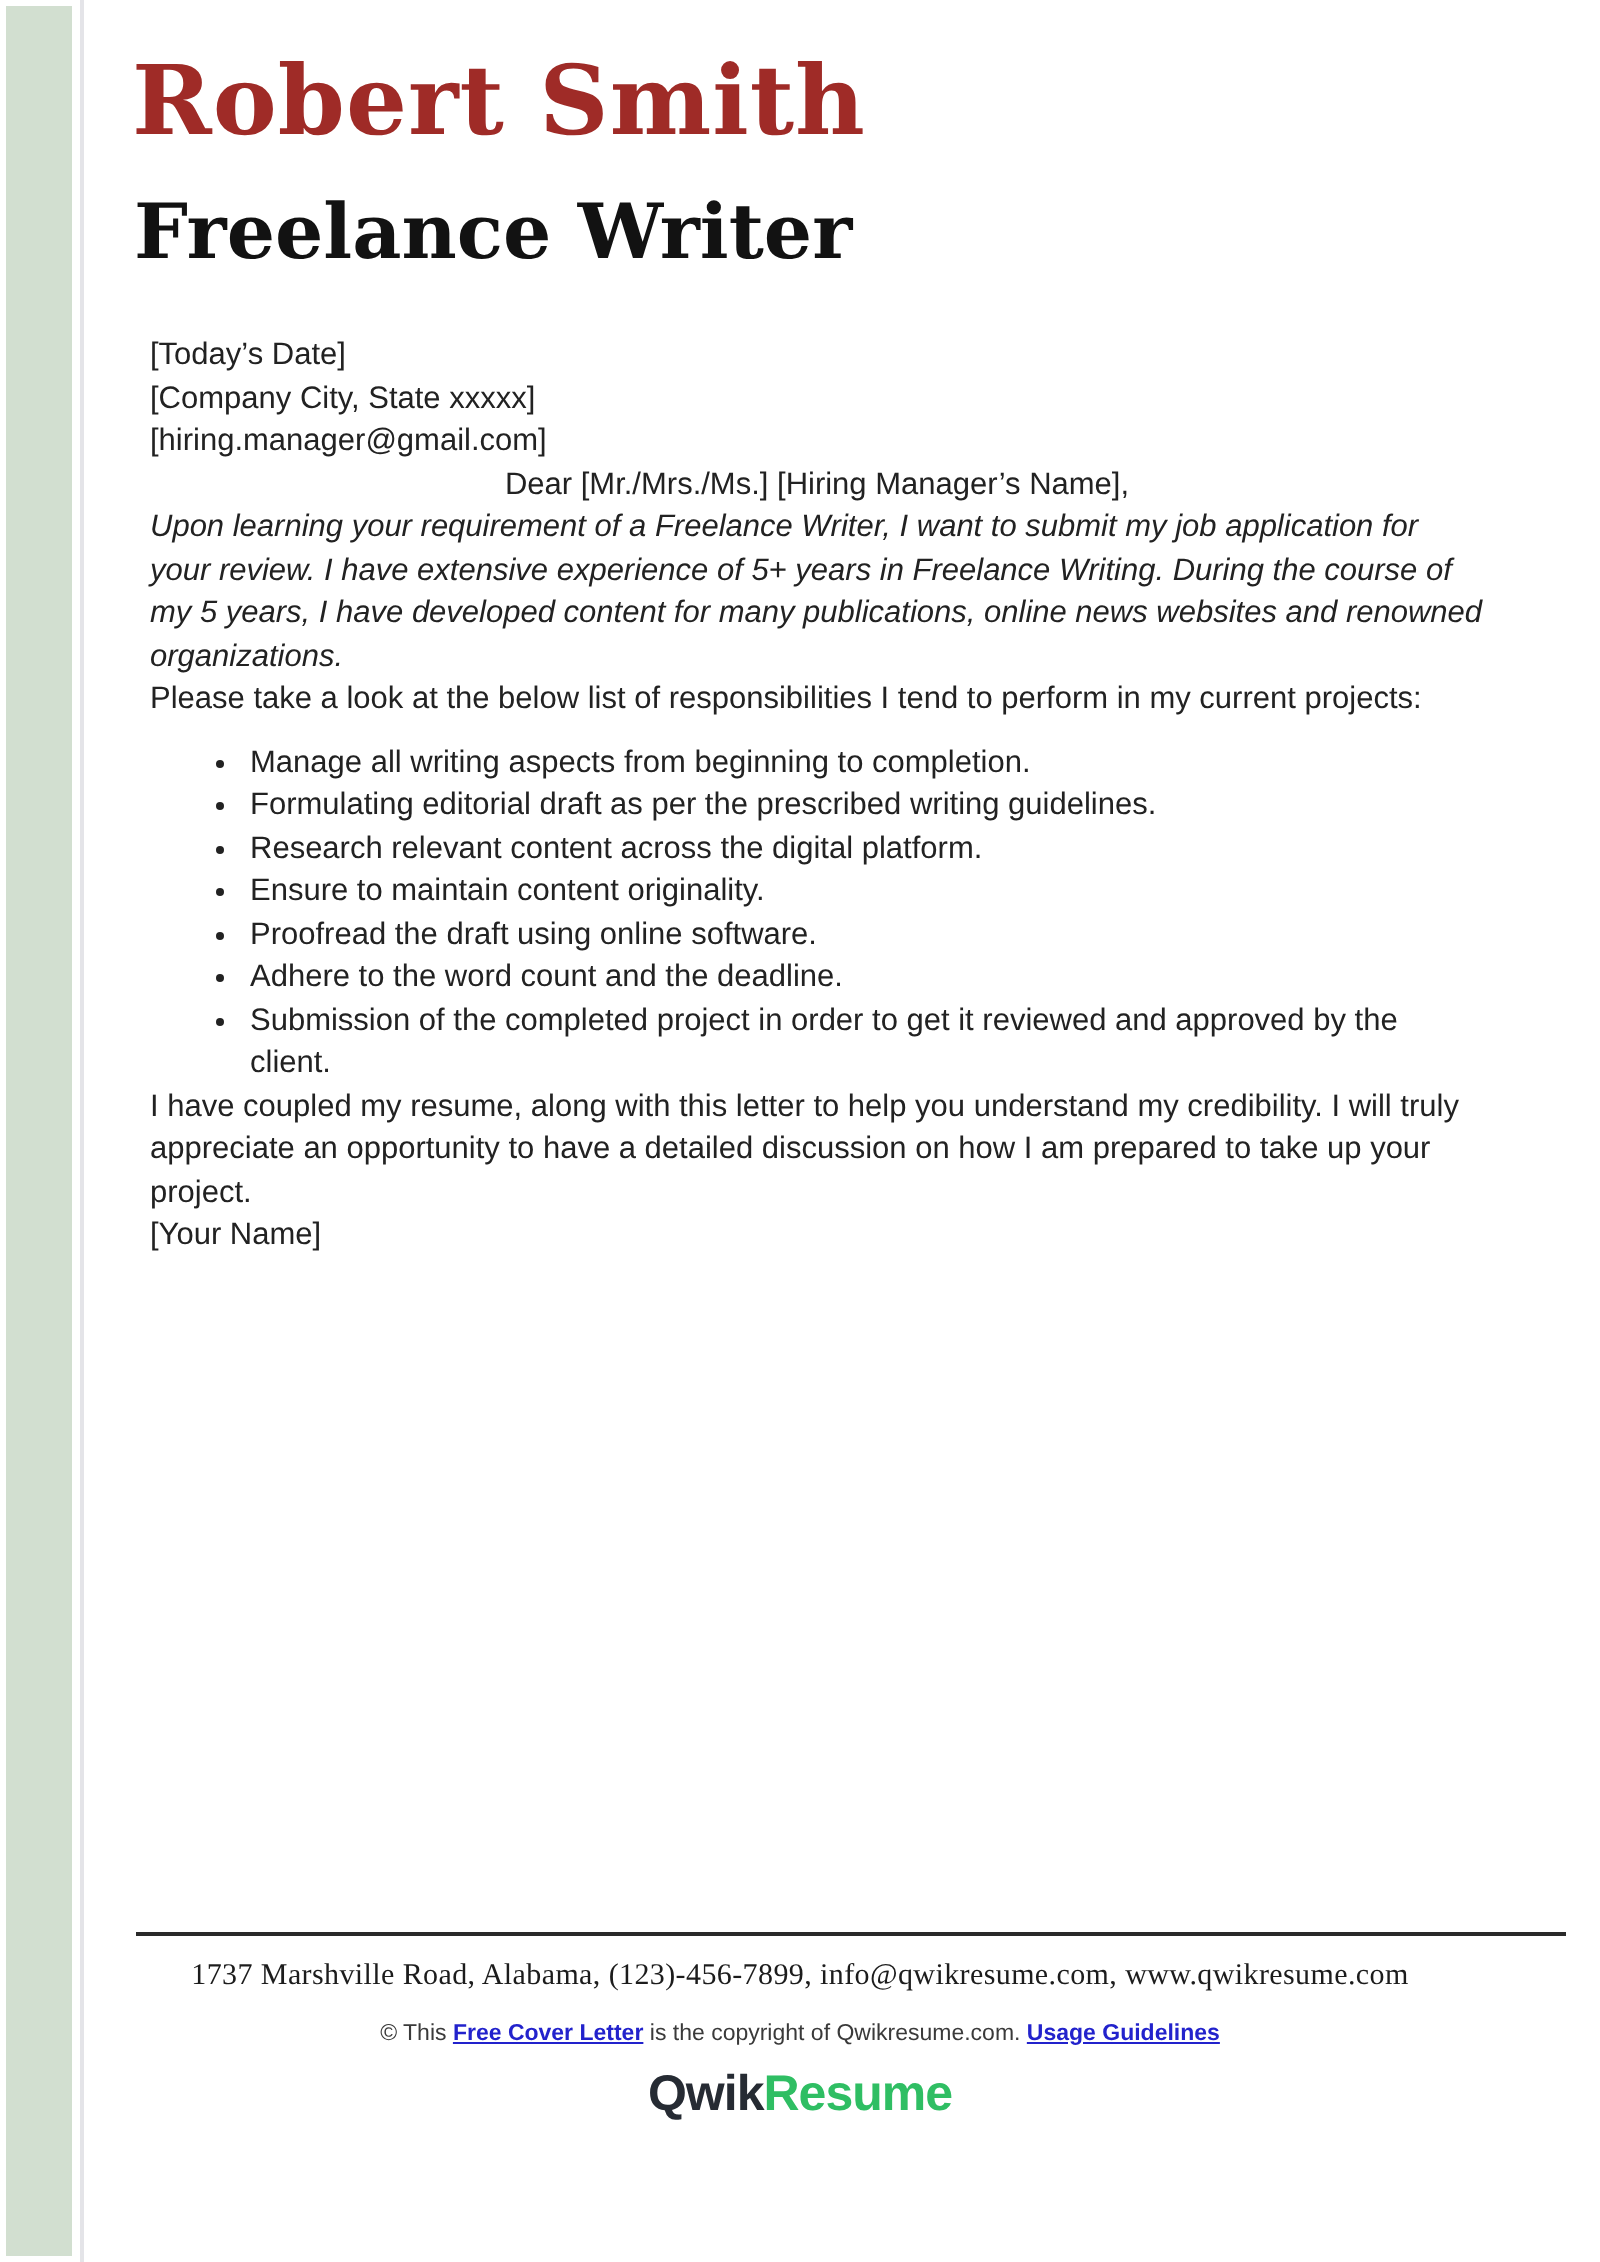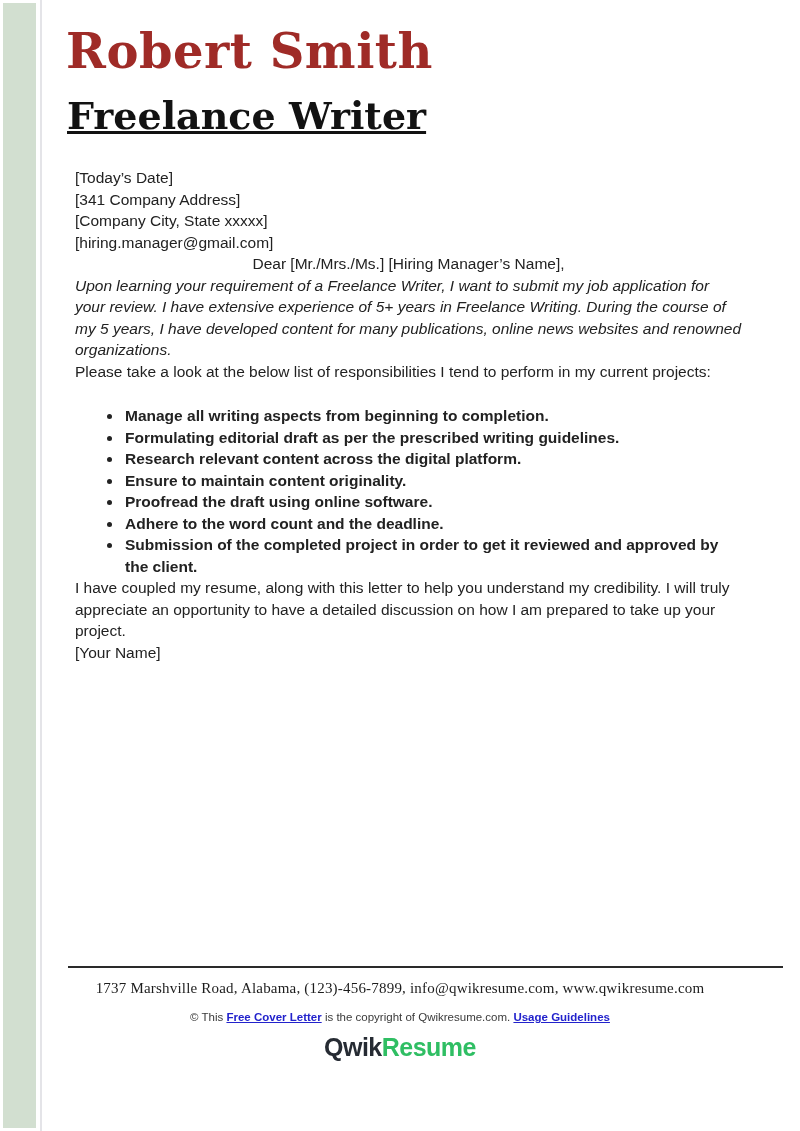--- a/index.html
+++ b/index.html
@@ -23,32 +23,32 @@
     position:absolute;left:66px;top:24px;
     font-family:"DejaVu Serif", serif;
     font-weight:bold;font-size:48px;line-height:1.15;
     color:var(--name-red,#9f2b27);
     letter-spacing:0.5px;white-space:nowrap;
   }
   .header-title{
     position:absolute;left:67px;top:94px;
     font-family:"DejaVu Serif", serif;
     font-weight:bold;font-size:38px;line-height:1.15;
-    color:#121212;white-space:nowrap;text-decoration:underline;
+    color:#121212;white-space:nowrap;
   }
   .letter{
     position:absolute;left:75px;top:167px;width:667px;
     font-size:15.5px;line-height:21.5px;color:#222222;
   }
   .letter p, .letter div, .letter ul{margin:0;padding:0;}
   .addr-block{margin-top:11px;}
   .salutation{margin-top:41px;text-align:center;}
   .para-1{margin-top:8px;font-style:italic;}
   .list-intro{margin-top:11px;}
-  ul.resp-list{margin-top:23px;padding-left:48px;list-style:disc outside;font-weight:bold;}
+  ul.resp-list{margin-top:10px;padding-left:48px;list-style:disc outside;}
   ul.resp-list li{padding-left:2px;}
   .para-2{margin-top:20px;}
   .para-3{margin-top:20px;}
   .closing-block{margin-top:21px;}
   .footer-rule{
     position:absolute;left:68px;top:966px;width:715px;height:0;
     border-top:2px solid #2a2a2a;
   }
   .footer-contact{
     position:absolute;left:0;top:980px;width:800px;text-align:center;
@@ -80,21 +80,20 @@
   <div class="edge-line"></div>
 
   <div class="header-name">Robert Smith</div>
   <div class="header-title">Freelance Writer</div>
 
   <div class="letter">
 
     <div class="date-line">[Today’s Date]</div>
 
     <div class="addr-block">
-      <div>[341 Company Address]</div>
       <div>[Company City, State xxxxx]</div>
       <div>[hiring.manager@gmail.com]</div>
     </div>
 
     <p class="salutation">Dear [Mr./Mrs./Ms.] [Hiring Manager’s Name],</p>
 
     <p class="para-1">Upon learning your requirement of a Freelance Writer, I want to submit my job application for your review. I have extensive experience of 5+ years in Freelance Writing. During the course of my 5 years, I have developed content for many publications, online news websites and renowned organizations.</p>
 
     <p class="list-intro">Please take a look at the below list of responsibilities I tend to perform in my current projects:</p>
 

